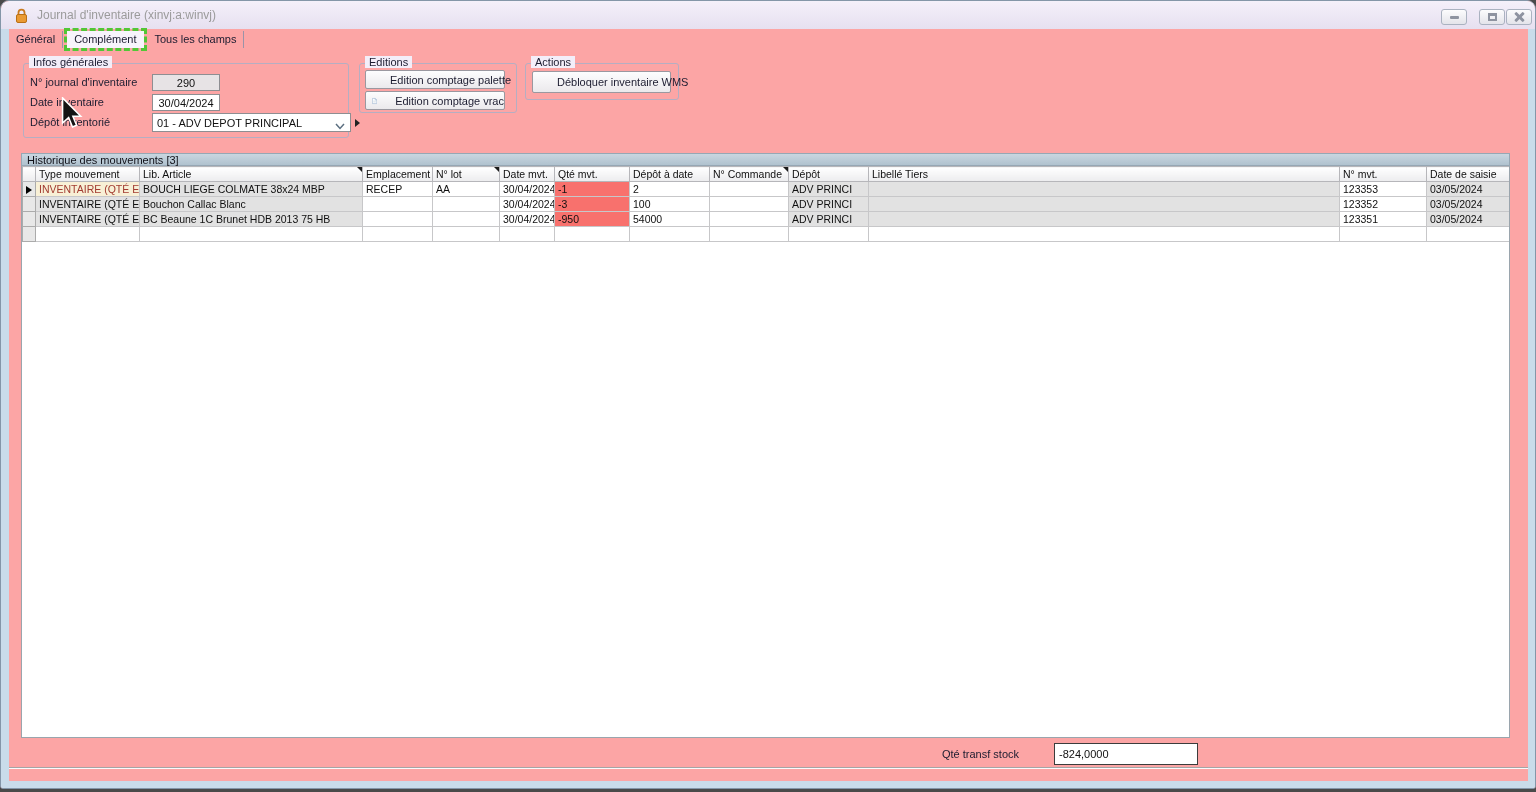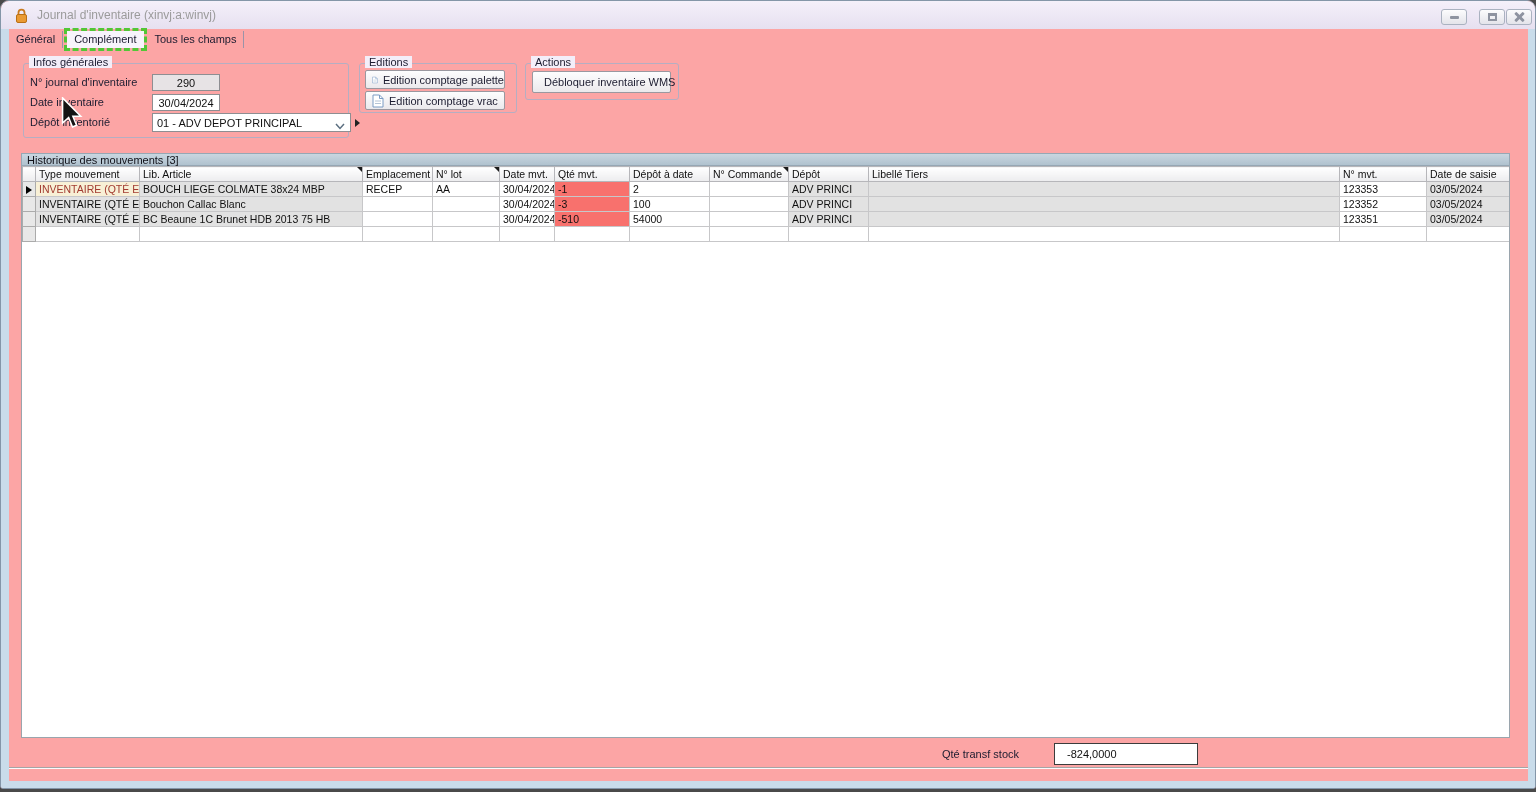--- a/index.html
+++ b/index.html
@@ -54,21 +54,21 @@
   .combo { position:absolute; left:128px; top:49px; width:199px; height:19px; background:#fff;
            border:1px solid #8e8e92; font-size:11px; color:#111; display:flex; align-items:center;
            padding-left:4px; }
   .combo .chev { position:absolute; right:5px; top:6px; }
   .side-arrow { position:absolute; left:331px; top:55px; width:0; height:0;
                 border-top:4px solid transparent; border-bottom:4px solid transparent;
                 border-left:5px solid #222; }
 
   .btn { position:absolute; height:19px; border:1px solid #9a98a0; border-radius:2px;
          background:linear-gradient(#fdfdfe,#ebe9ec); font-size:11px; color:#1c1c30;
-         display:flex; align-items:center; padding-left:6px; gap:5px; white-space:nowrap; }
+         display:flex; align-items:center; padding-left:6px; gap:18px; white-space:nowrap; }
 
   
   .grid-caption { position:absolute; left:20px; top:152px; width:1489px; height:13px;
                   background:linear-gradient(#c9d6e0,#b0c2cf); border:1px solid #96a7b4;
                   font-size:11px; line-height:12px; color:#101018; padding-left:5px; }
   .grid-body { position:absolute; left:20px; top:165px; width:1489px; height:572px;
                background:#fff; border:1px solid #9aa5ad; border-top:none; overflow:hidden; }
   table.grid { border-collapse:collapse; table-layout:fixed; width:1487px; }
   .grid th, .grid td { border:1px solid #c7c7c9; font-size:10.5px; font-weight:normal;
         height:15px; padding:0 3px; overflow:hidden; white-space:nowrap; text-align:left; color:#101010; }
@@ -85,21 +85,21 @@
   .num    { text-align:right; }
   td.hl   { background:#f8f0d6; color:#a23b30; }
   tr.empty td { background:#fff; }
   tr.empty td.sel { background:#e8e8e8; }
 
   
   .footer-label { position:absolute; left:898px; top:747px; width:120px; text-align:right;
                   font-size:11px; color:#1c1c30; }
   .footer-input { position:absolute; left:1053px; top:742px; width:144px; height:22px;
                   border:1px solid #3c3c3c; background:#fff; font-size:11px; color:#111;
-                  padding:0 12px; font-family:inherit; }
+                  padding:0 4px; font-family:inherit; }
   .divider { position:absolute; left:8px; top:766px; width:1519px; height:2px;
              border-top:1px solid #a5a5a5; border-bottom:1px solid #fbfafc; }
 
   .cursor { position:absolute; left:58px; top:96px; z-index:50; }
 </style>
 </head>
 <body>
 
 <div class="window">
 
@@ -250,21 +250,21 @@
         <td class="c-white">123352</td>
         <td class="c-gray">03/05/2024</td>
       </tr>
       <tr>
         <td class="sel"></td>
         <td class="c-gray">INVENTAIRE (QTÉ EN -)</td>
         <td class="c-gray">BC Beaune 1C Brunet HDB 2013 75 HB</td>
         <td class="c-white"></td>
         <td class="c-white"></td>
         <td class="c-white">30/04/2024</td>
-        <td class="c-neg">-510</td>
+        <td class="c-neg">-950</td>
         <td class="c-white num">54000</td>
         <td class="c-white"></td>
         <td class="c-gray">ADV PRINCI</td>
         <td class="c-gray"></td>
         <td class="c-white">123351</td>
         <td class="c-gray">03/05/2024</td>
       </tr>
       <tr class="empty">
         <td class="sel"></td>
         <td></td>

